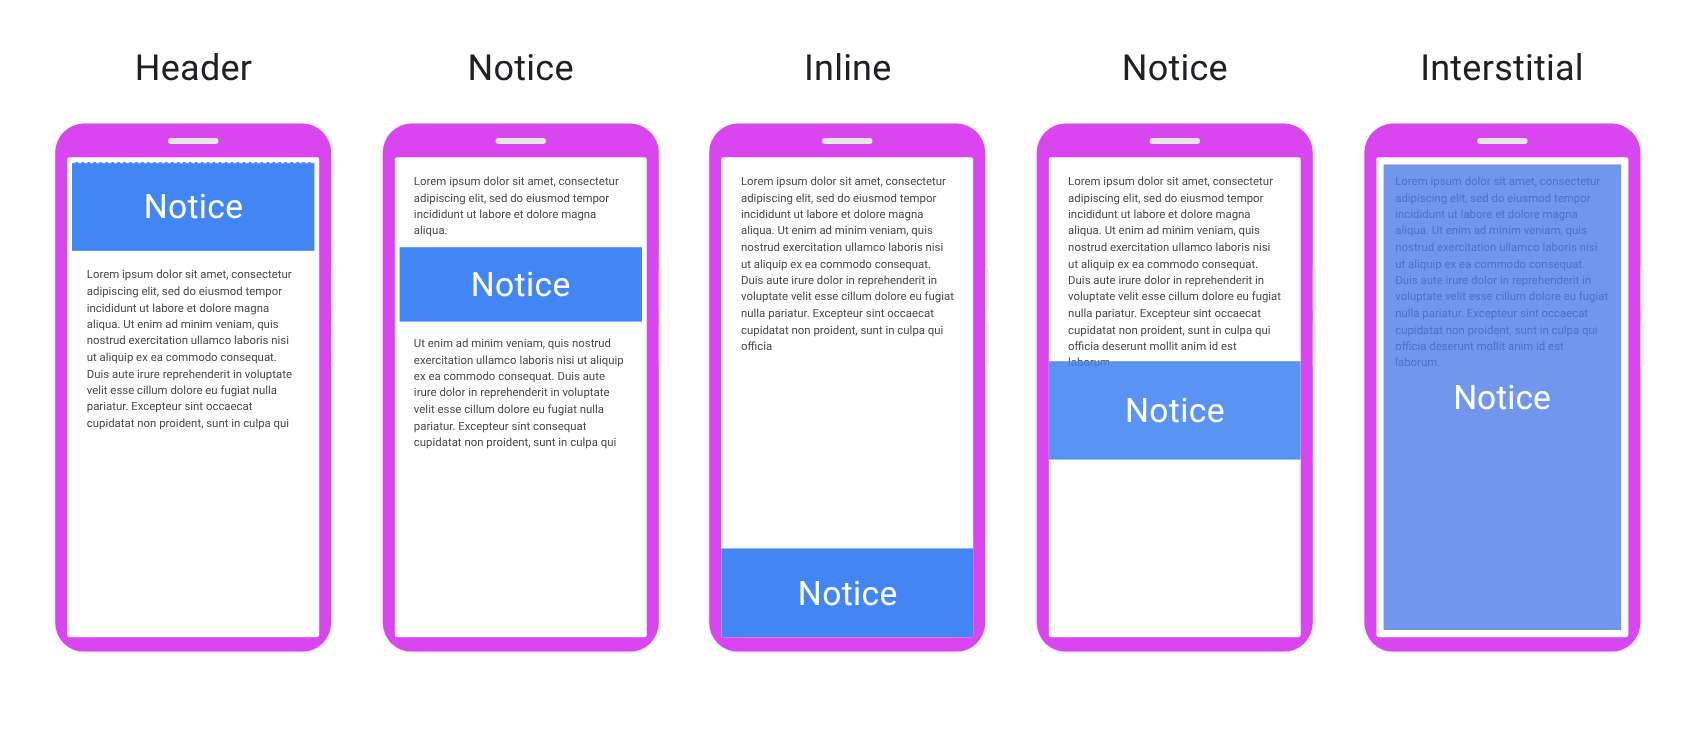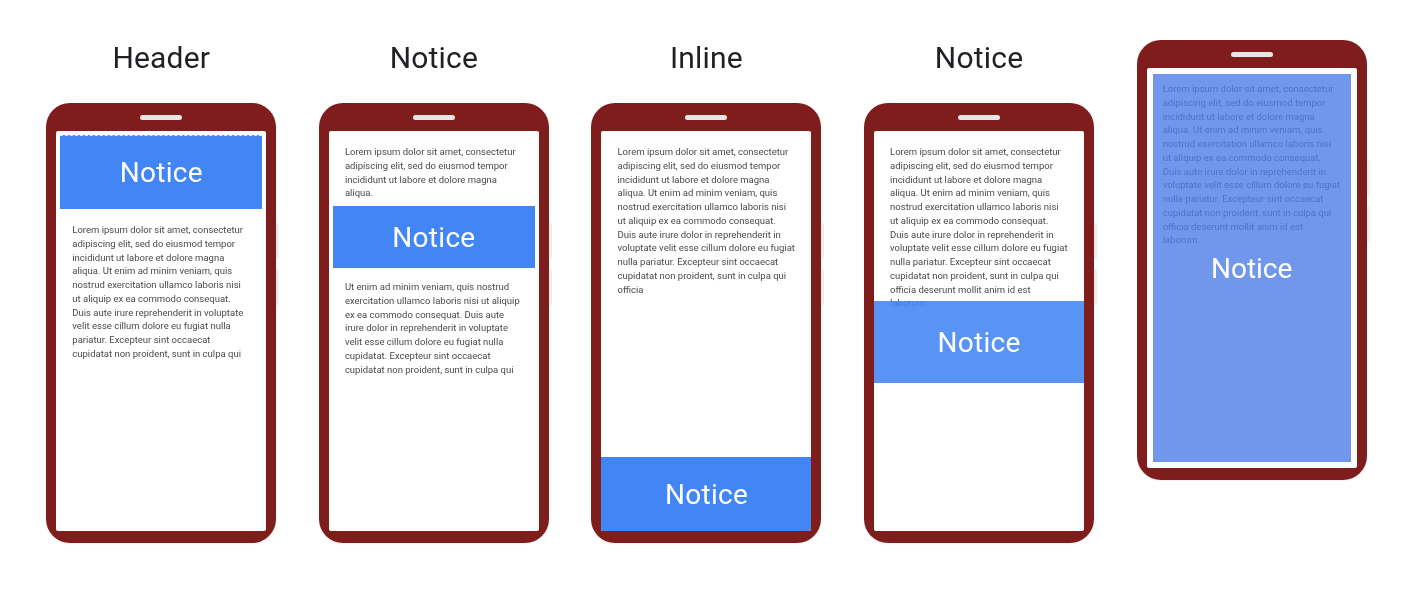--- a/index.html
+++ b/index.html
@@ -28,21 +28,21 @@
     font-size: 30px;
     font-weight: 400;
     color: #202124;
     margin-bottom: 28px;
     letter-spacing: 0.2px;
     text-align: center;
   }
   .phone {
     width: 230px;
     height: 440px;
-    background: #7f1d1d;
+    background: #d946ef;
     border-radius: 24px;
     padding: 28px 10px 12px 10px;
     position: relative;
     box-shadow: 0 1px 2px rgba(0,0,0,0.06);
   }
   .phone::before {
     content: "";
     position: absolute;
     top: 12px;
     left: 50%;
@@ -154,21 +154,21 @@
   </div>
 
   <div class="col">
     <div class="title">Notice</div>
     <div class="phone">
       <div class="screen v-inline">
         <div class="lorem top">Lorem ipsum dolor sit amet, consectetur adipiscing elit, sed do eiusmod tempor incididunt ut labore et dolore magna aliqua.</div>
         <div class="notice">
             <span>Notice</span>
           </div>
-        <div class="lorem bottom">Ut enim ad minim veniam, quis nostrud exercitation ullamco laboris nisi ut aliquip ex ea commodo consequat. Duis aute irure dolor in reprehenderit in voluptate velit esse cillum dolore eu fugiat nulla cupidatat. Excepteur sint occaecat cupidatat non proident, sunt in culpa qui</div>
+        <div class="lorem bottom">Ut enim ad minim veniam, quis nostrud exercitation ullamco laboris nisi ut aliquip ex ea commodo consequat. Duis aute irure dolor in reprehenderit in voluptate velit esse cillum dolore eu fugiat nulla pariatur. Excepteur sint consequat cupidatat non proident, sunt in culpa qui</div>
       </div>
     </div>
   </div>
 
   <div class="col">
     <div class="title">Inline</div>
     <div class="phone">
       <div class="screen v-footer">
         <div class="lorem">Lorem ipsum dolor sit amet, consectetur adipiscing elit, sed do eiusmod tempor incididunt ut labore et dolore magna aliqua. Ut enim ad minim veniam, quis nostrud exercitation ullamco laboris nisi ut aliquip ex ea commodo consequat. Duis aute irure dolor in reprehenderit in voluptate velit esse cillum dolore eu fugiat nulla pariatur. Excepteur sint occaecat cupidatat non proident, sunt in culpa qui officia</div>
         <div class="notice">
@@ -184,20 +184,21 @@
       <div class="screen v-modal">
         <div class="lorem">Lorem ipsum dolor sit amet, consectetur adipiscing elit, sed do eiusmod tempor incididunt ut labore et dolore magna aliqua. Ut enim ad minim veniam, quis nostrud exercitation ullamco laboris nisi ut aliquip ex ea commodo consequat. Duis aute irure dolor in reprehenderit in voluptate velit esse cillum dolore eu fugiat nulla pariatur. Excepteur sint occaecat cupidatat non proident, sunt in culpa qui officia deserunt mollit anim id est laborum.</div>
         <div class="notice">
             <span>Notice</span>
           </div>
       </div>
     </div>
   </div>
 
   <div class="col">
+    <div class="title">Interstitial</div>
     <div class="phone">
       <div class="screen v-interstitial">
         <div class="lorem">Lorem ipsum dolor sit amet, consectetur adipiscing elit, sed do eiusmod tempor incididunt ut labore et dolore magna aliqua. Ut enim ad minim veniam, quis nostrud exercitation ullamco laboris nisi ut aliquip ex ea commodo consequat. Duis aute irure dolor in reprehenderit in voluptate velit esse cillum dolore eu fugiat nulla pariatur. Excepteur sint occaecat cupidatat non proident, sunt in culpa qui officia deserunt mollit anim id est laborum.</div>
         <div class="overlay">
           <span class="overlay-label">Notice</span>
         </div>
       </div>
     </div>
   </div>
 

